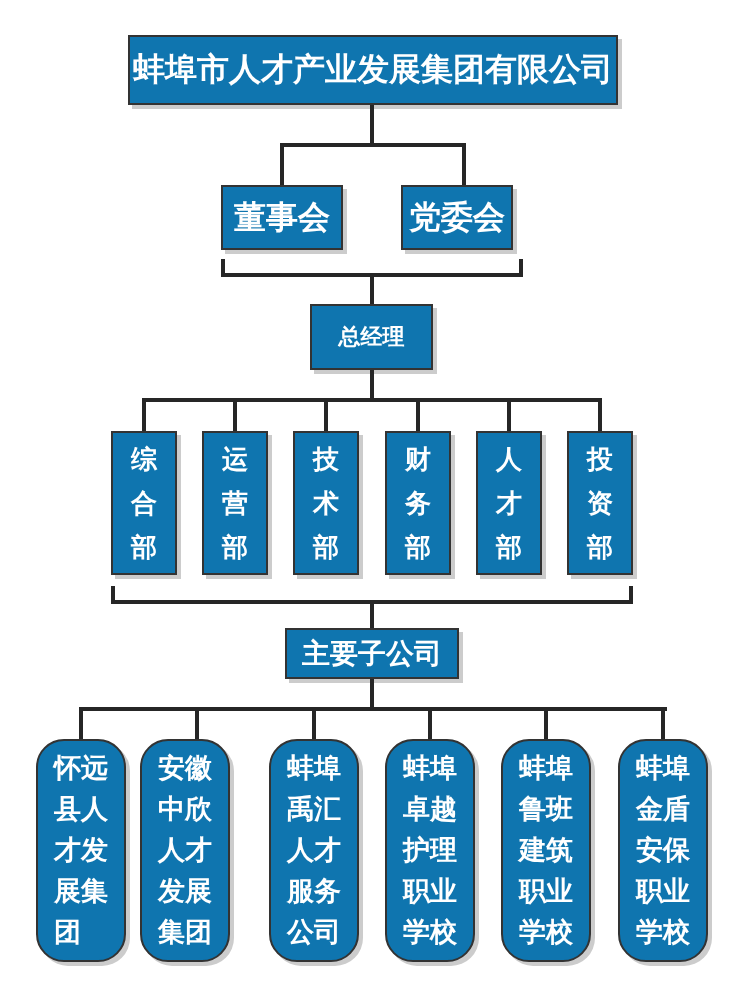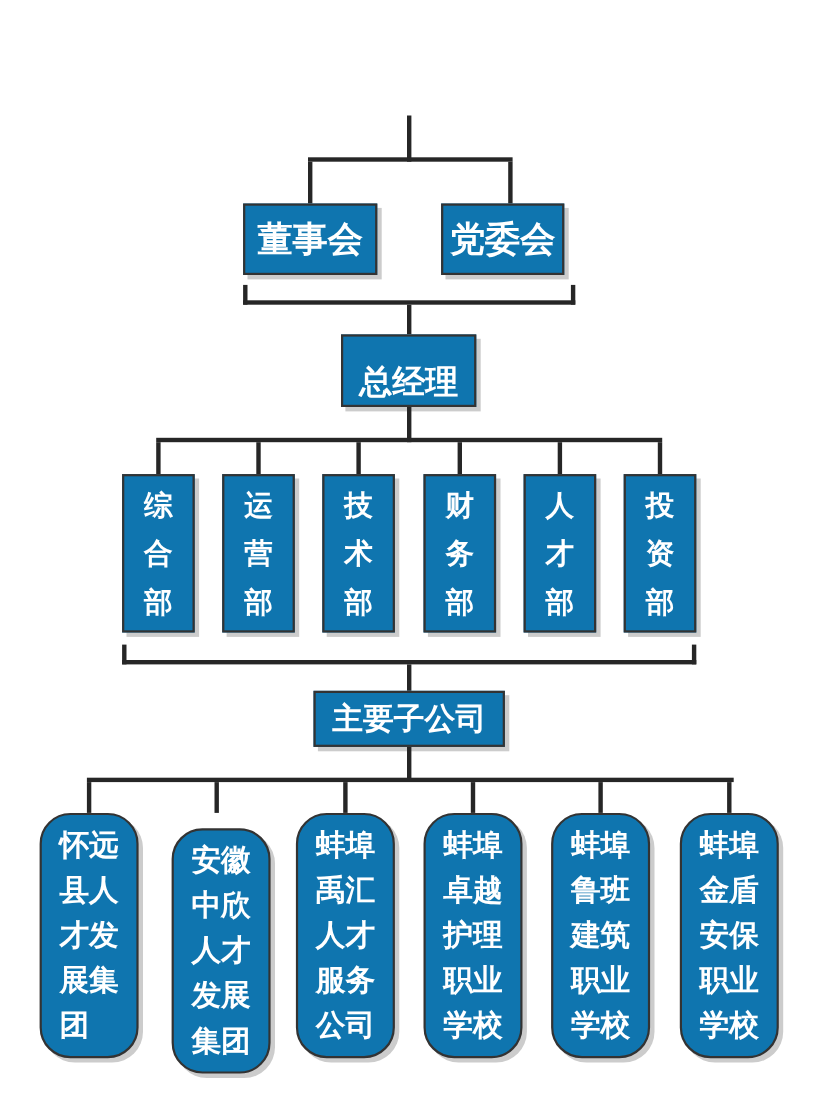--- a/index.html
+++ b/index.html
@@ -35,32 +35,32 @@
     position: absolute;
     background: #262626;
   }
 
   
   .n-root   { left: 128px; top: 35px;  width: 490px; height: 70px; font-size: 32px; }
   
   .n-board  { left: 221px; top: 185px; width: 122px; height: 65px; font-size: 32px; font-family: Liberation Serif, serif; }
   .n-party  { left: 401px; top: 185px; width: 112px; height: 65px; font-size: 32px; }
   
-  .n-gm     { left: 310px; top: 304px; width: 123px; height: 66px; font-size: 30px; align-items: flex-end; }
+  .n-gm     { left: 310px; top: 304px; width: 123px; height: 66px; font-size: 22px; }
   
   .dept     { top: 431px; width: 66px; height: 144px; font-size: 26px; }
   .dept .lbl { line-height: 44px; }
   .n-dept0 { left: 111px; } .n-dept1 { left: 202px; } .n-dept2 { left: 293px; }
   .n-dept3 { left: 385px; } .n-dept4 { left: 476px; } .n-dept5 { left: 567px; }
   
   .n-subhdr { left: 285px; top: 628px; width: 174px; height: 51px; font-size: 28px; }
   
   .subs     { top: 739px; width: 90px; height: 223px; font-size: 27px; border-radius: 28px; }
   .subs .lbl { line-height: 41px; text-align: left; }
-  .n-sub0 { left: 36px;  } .n-sub1 { left: 156px; margin-top: 14px; } .n-sub2 { left: 269px; }
+  .n-sub0 { left: 36px;  } .n-sub1 { left: 140px; } .n-sub2 { left: 269px; }
   .n-sub3 { left: 385px; } .n-sub4 { left: 501px; } .n-sub5 { left: 618px; }
 
   
   .c-root-down   { left: 370px; top: 105px; width: 4px;   height: 42px; }
   .c-split-h     { left: 280px; top: 143px; width: 186px; height: 4px; }
   .c-board-down  { left: 280px; top: 147px; width: 4px;   height: 38px; }
   .c-party-down  { left: 462px; top: 147px; width: 4px;   height: 38px; }
   .c-br1-ltick   { left: 221px; top: 259px; width: 4px;   height: 18px; }
   .c-br1-rtick   { left: 519px; top: 259px; width: 4px;   height: 18px; }
   .c-br1-h       { left: 221px; top: 273px; width: 302px; height: 4px; }
@@ -78,20 +78,23 @@
   .c-bar2-h      { left: 79px;  top: 707px; width: 588px; height: 4px; }
   .stub2         { top: 711px; width: 4px; height: 28px; }
   .c-s2-0 { left: 79px;  } .c-s2-1 { left: 195px; } .c-s2-2 { left: 312px; }
   .c-s2-3 { left: 428px; } .c-s2-4 { left: 544px; } .c-s2-5 { left: 661px; }
 </style>
 </head>
 <body>
 
 <div id="canvas">
 
+  <div class="box n-root">
+    <span class="lbl">蚌埠市人才产业发展集团有限公司</span>
+  </div>
 
   <div class="line c-root-down"></div>
   <div class="line c-split-h"></div>
   <div class="line c-board-down"></div>
   <div class="line c-party-down"></div>
 
   <div class="box n-board">
     <span class="lbl">董事会</span>
   </div>
   <div class="box n-party">

